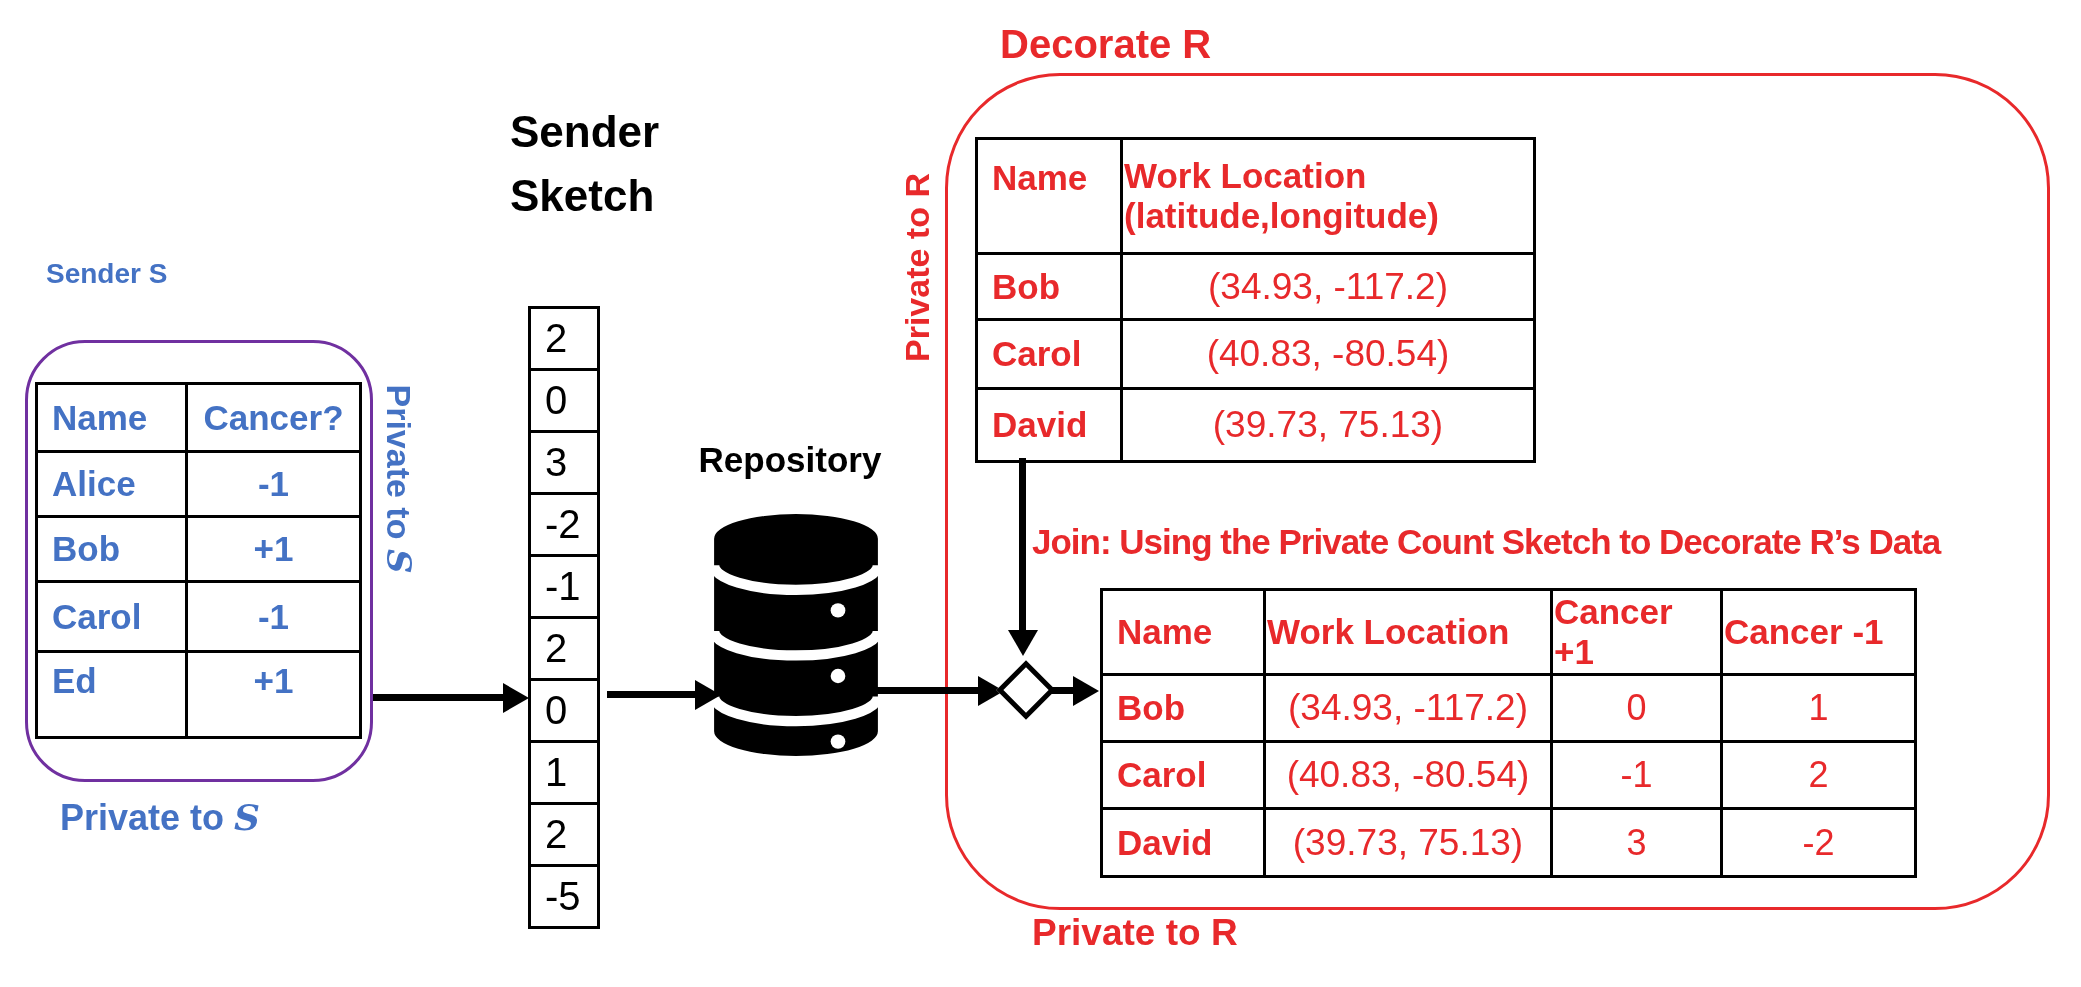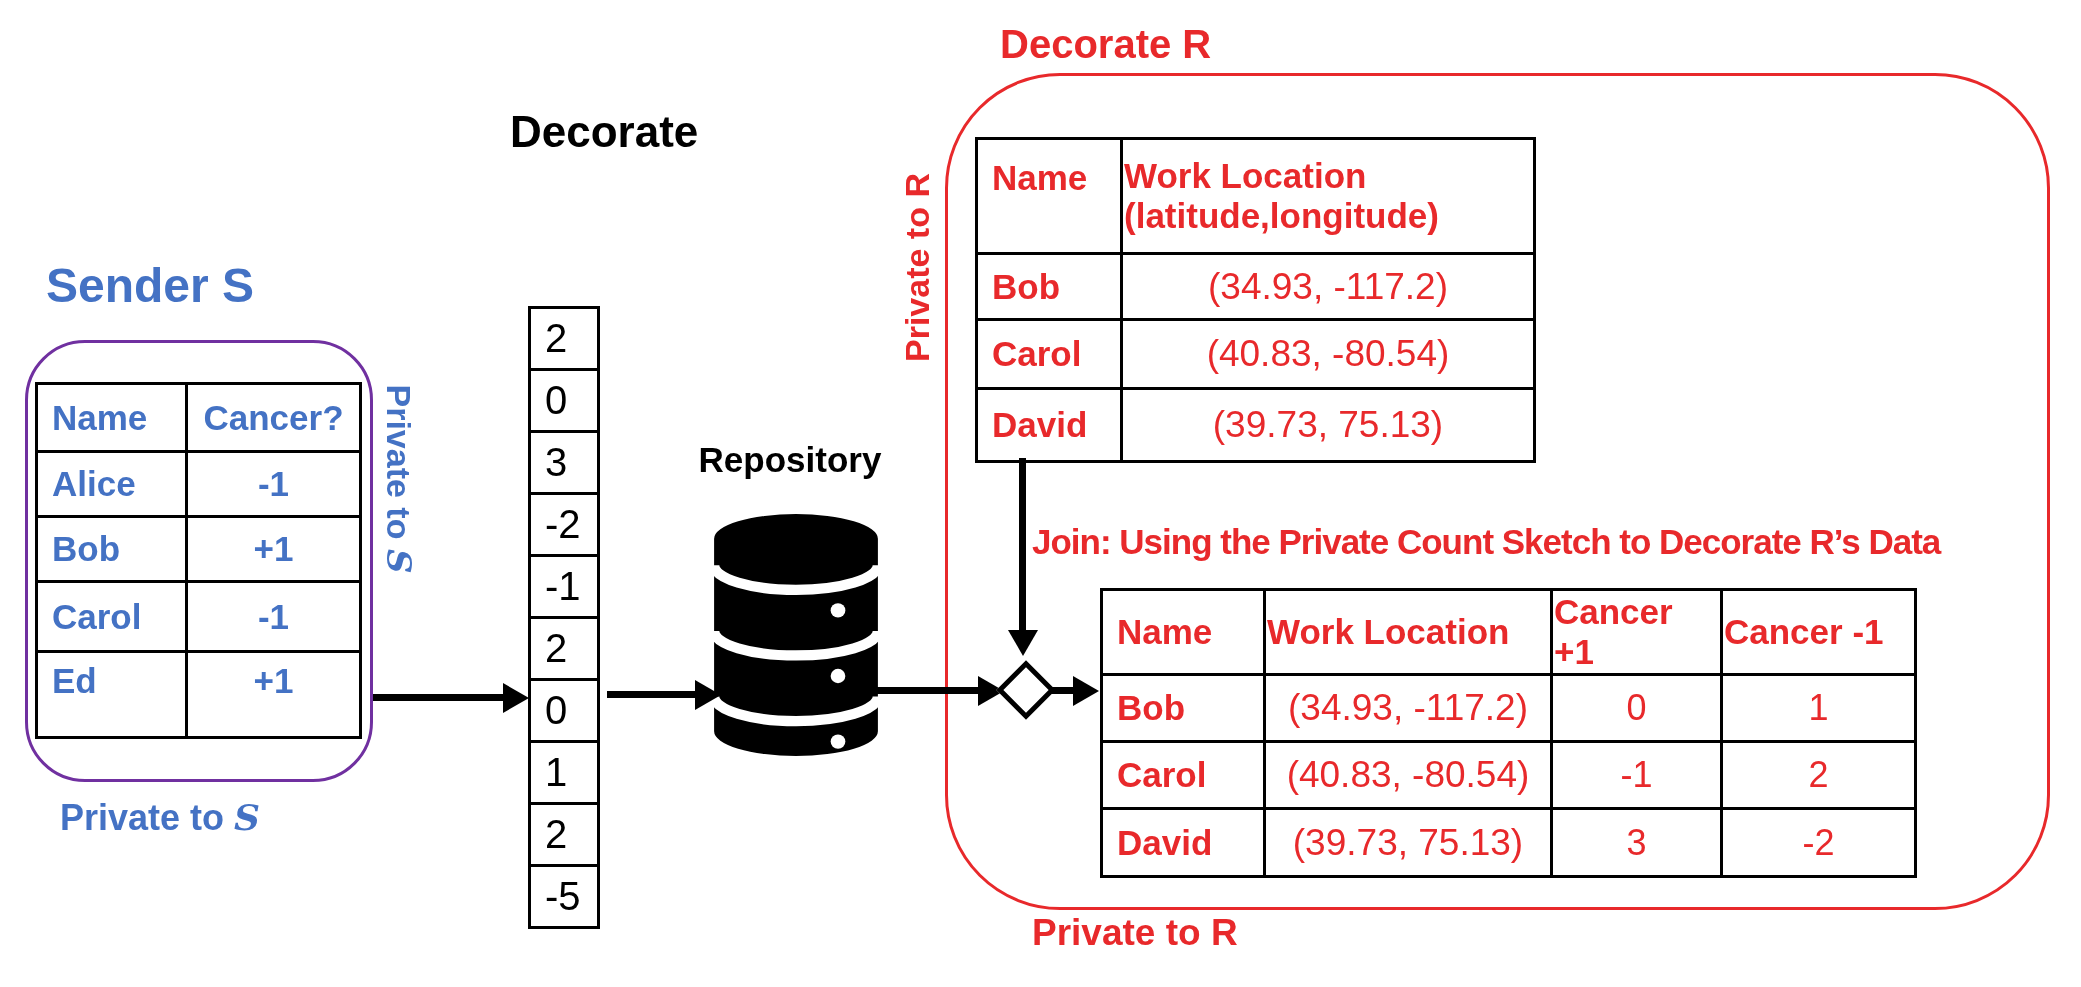--- a/index.html
+++ b/index.html
@@ -4,21 +4,21 @@
 <style>
   html,body{margin:0;padding:0;background:#fff;}
   .canvas{position:relative;width:2081px;height:987px;background:#ffffff;
           font-family:"Liberation Sans",sans-serif;overflow:hidden;}
   .abs{position:absolute;}
   .blue{color:#4472C4;}
   .red{color:#E8292B;}
   .bold{font-weight:bold;}
 
   
-  .big-title{font-weight:bold;font-size:48px;white-space:nowrap;}
+  .big-title{font-weight:bold;font-size:28px;white-space:nowrap;}
   .sketch-title{font-weight:bold;font-size:44px;line-height:64px;color:#000;}
 
   
   .sender-box{left:25px;top:340px;width:342px;height:436px;border:3.5px solid #7030A0;border-radius:60px;}
   .receiver-box{left:945px;top:73px;width:1099px;height:831px;border:3.5px solid #E8292B;border-radius:115px;}
 
   
   table.tbl{border-collapse:collapse;table-layout:fixed;position:absolute;}
   table.tbl td, table.tbl th{border:3.5px solid #000;overflow:hidden;margin-left:8px;}
   .sender-tbl th,.sender-tbl td{font-size:35px;font-weight:bold;color:#4472C4;}
@@ -96,21 +96,22 @@
       <td class="cell-c vtop">+1</td>
     </tr>
   </tbody>
     </table>
 
   <div class="abs v-label blue rot-cw" style="left:249px;top:459px;"><span>Private to</span> <span class="mathS">S</span></div>
 
   <div class="abs bold blue" style="left:60px;top:796px;font-size:36px;"><span>Private to</span> <span class="mathS">S</span></div>
 
   <div class="abs sketch-title" style="left:510px;top:100px;">
-    <div>Decorate</div>
+    <div>Sender</div>
+    <div>Sketch</div>
   </div>
 
   <div class="abs sketch-col">
     <div class="sketch-cell">2</div>
     <div class="sketch-cell">0</div>
     <div class="sketch-cell">3</div>
     <div class="sketch-cell">-2</div>
     <div class="sketch-cell">-1</div>
     <div class="sketch-cell">2</div>
     <div class="sketch-cell">0</div>

